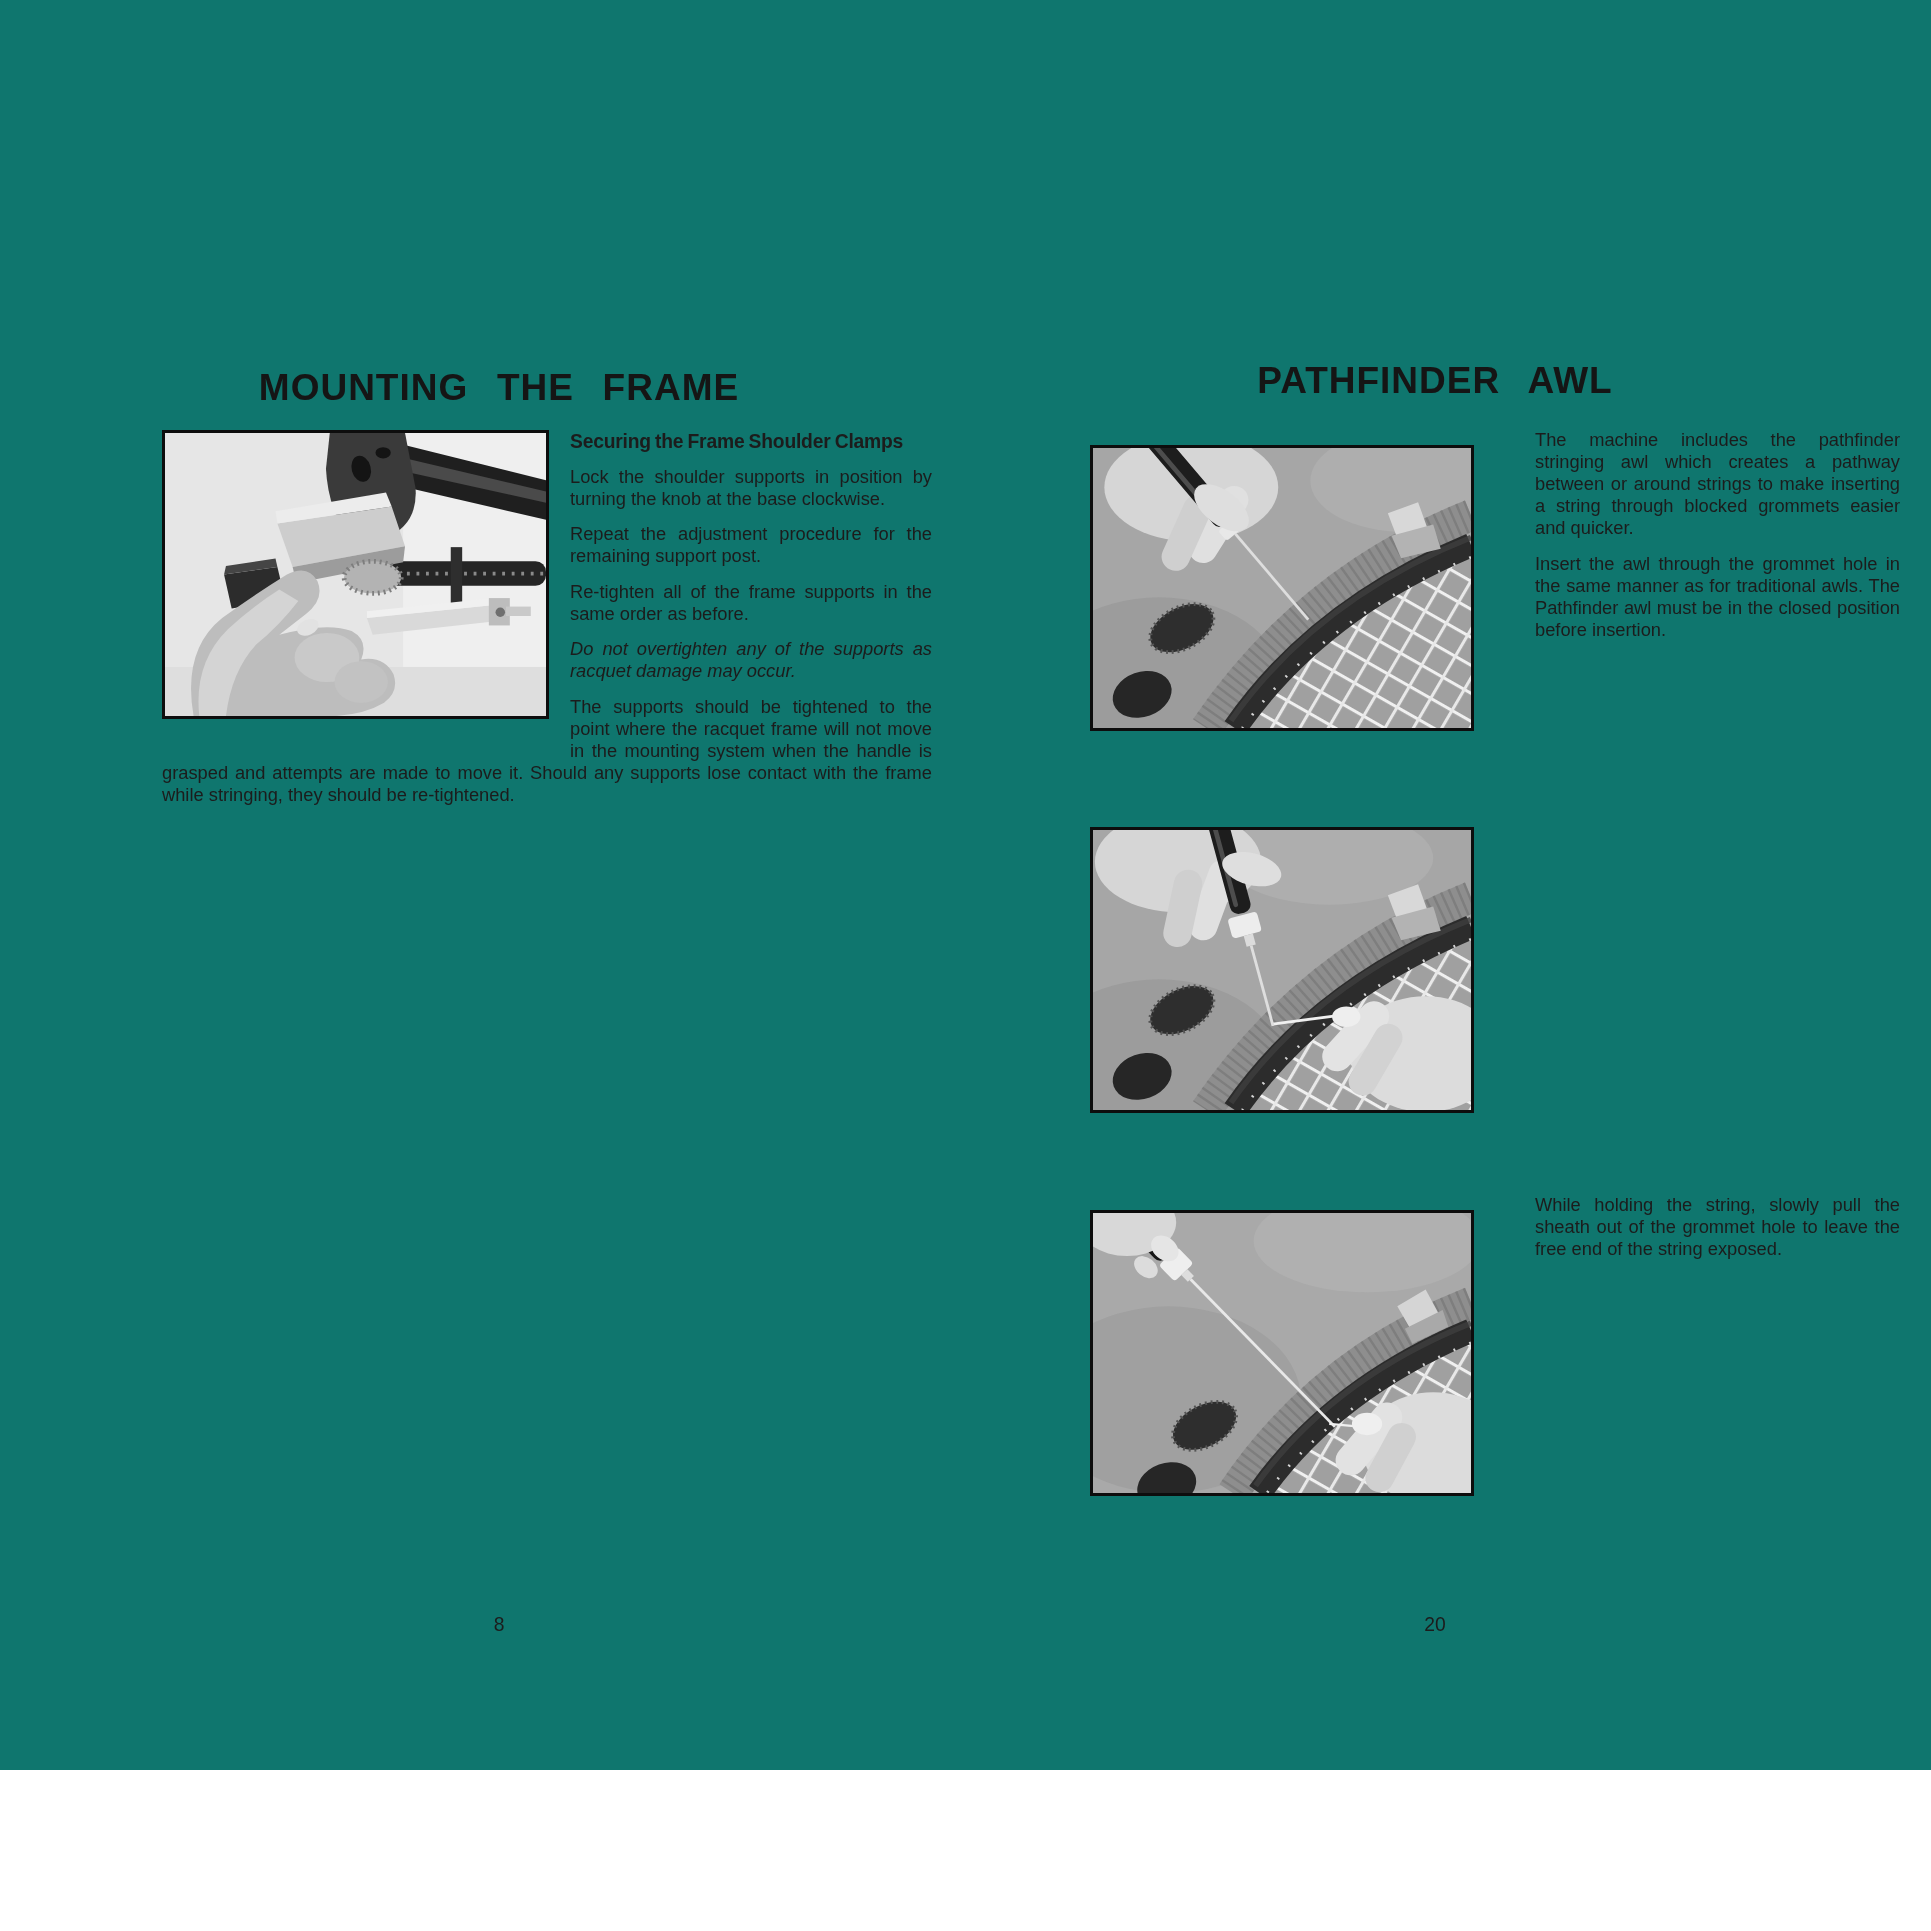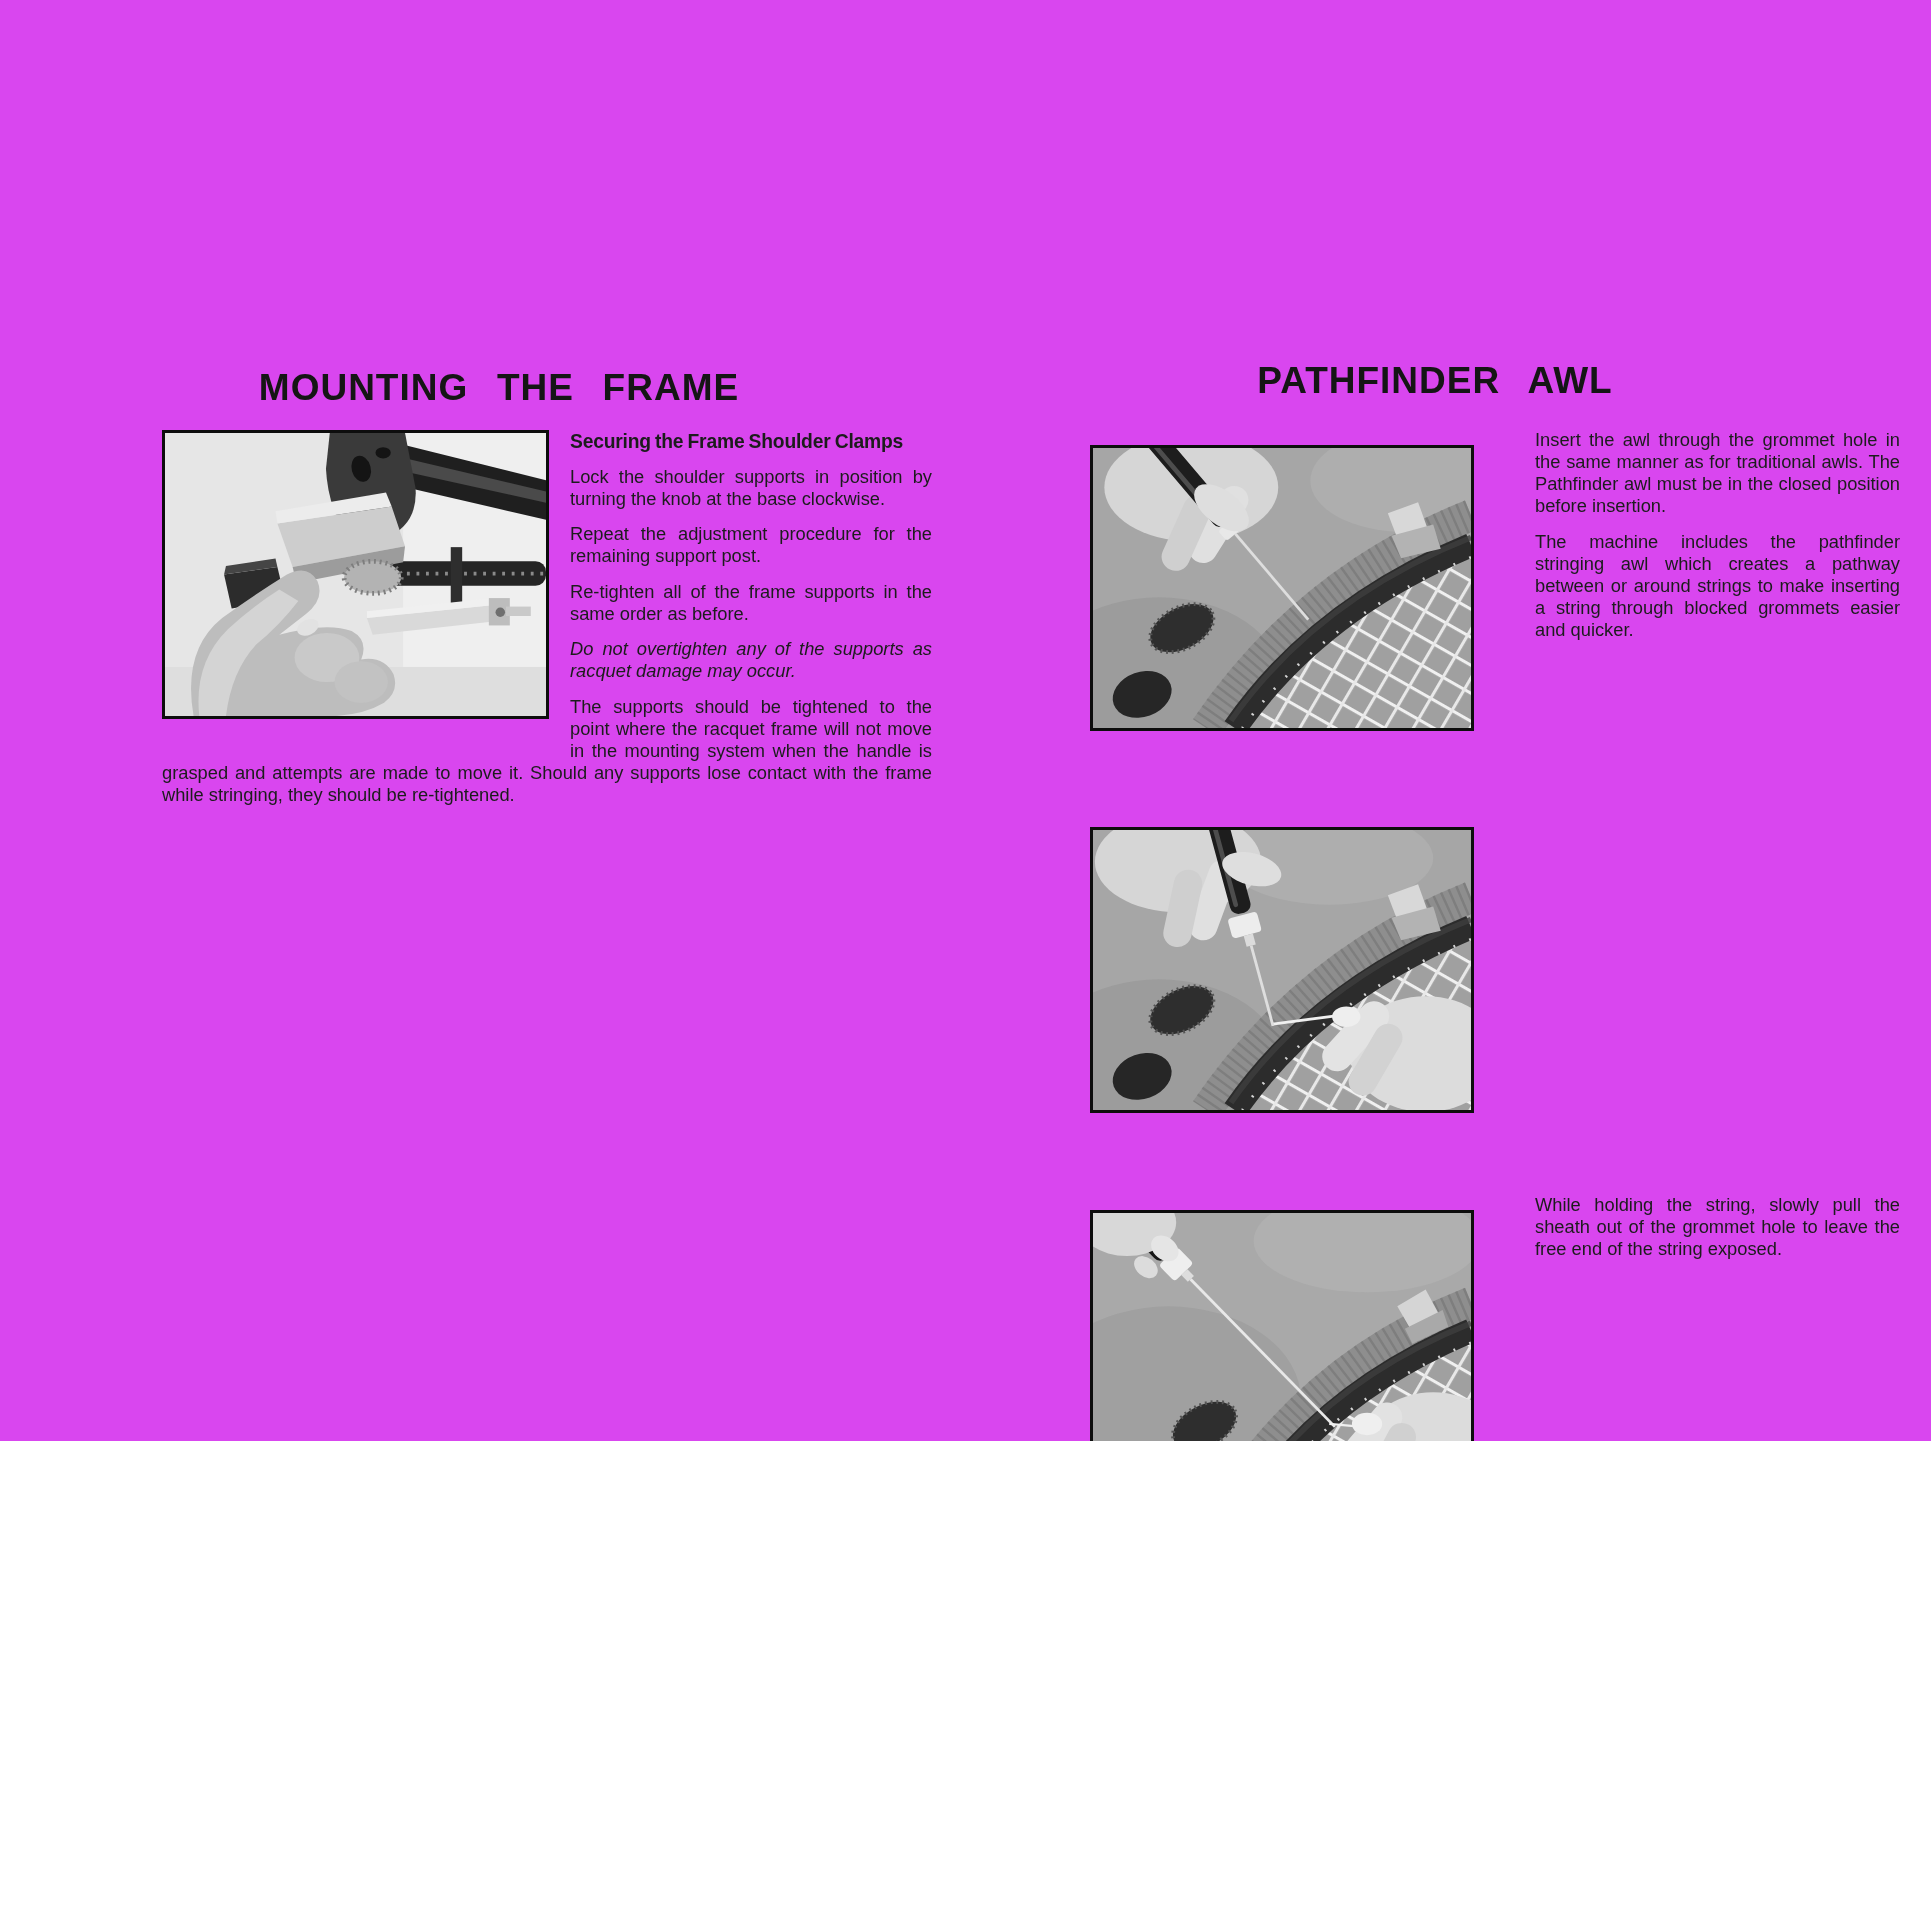--- a/index.html
+++ b/index.html
@@ -1,16 +1,16 @@
 <!DOCTYPE html>
 <html><head>
 <meta charset="utf-8">
 <style>
   html,body{margin:0;padding:0;}
-  .canvas{position:relative;width:1931px;height:1441px;background:#d946ef;overflow:hidden;
+  .canvas{position:relative;width:1931px;height:1770px;background:#0f766e;overflow:hidden;
           font-family:"Liberation Sans",sans-serif;color:#1c1c1c;}
   .h1{position:absolute;top:342px;font-size:37px;line-height:42px;font-weight:700;
       letter-spacing:1px;word-spacing:17.4px;text-align:center;color:#151515;}
   .h1-left{left:114px;width:770px;}
   .h1-right{left:1050px;width:770px;margin-top:18px;}
   .flow-left{position:absolute;left:114px;top:430px;width:770px;
              font-size:18.3px;line-height:22px;text-align:justify;margin-left:48px;}
   .photo{border:3.9px solid #0d0d0d;background:#a7a7a7;box-sizing:content-box;}
   .lphoto{float:left;width:381px;height:283px;margin:0 21px 25px 0;}
   .rphoto{width:378px;height:280px;flex:none;}
@@ -141,22 +141,22 @@
           <g transform="rotate(-40 100 30)">
             <rect x="88" y="-36" width="22" height="132" rx="9" fill="#1d1d1d"></rect>
             <rect x="92" y="-30" width="5" height="118" rx="2.5" fill="#4d4d4d"></rect>
             <rect x="87" y="96" width="24" height="14" rx="3" fill="#e8e8e8"></rect>
             <line x1="99" y1="110" x2="99" y2="230" stroke="#dedede" stroke-width="3"></line>
           </g>
           <ellipse cx="136" cy="64" rx="34" ry="18" fill="#dedede" transform="rotate(38 136 64)"></ellipse>
         </svg>
       </figure>
       <div class="col">
+        <p class="para">The machine includes the pathfinder stringing awl which creates a pathway between or around strings to make inserting a string through blocked grommets easier and quicker.</p>
         <p class="para">Insert the awl through the grommet hole in the same manner as for traditional awls. The Pathfinder awl must be in the closed position before insertion.</p>
-        <p class="para">The machine includes the pathfinder stringing awl which creates a pathway between or around strings to make inserting a string through blocked grommets easier and quicker.</p>
       </div>
     </div>
 
     <div class="row row-2">
       <figure class="photo rphoto">
         <svg width="378" height="280" viewBox="0 0 400 300" preserveAspectRatio="none" aria-hidden="true">
           <defs>
             <pattern id="c-str" width="26" height="26" patternUnits="userSpaceOnUse" patternTransform="rotate(30)">
               <rect width="26" height="26" fill="#a0a0a0"></rect>
               <line x1="0" y1="1.5" x2="26" y2="1.5" stroke="#f0f0f0" stroke-width="3.5"></line>

